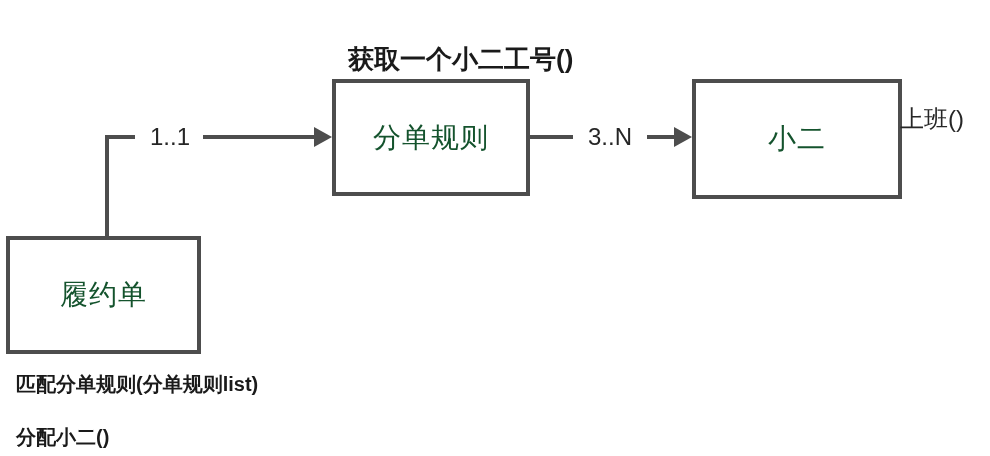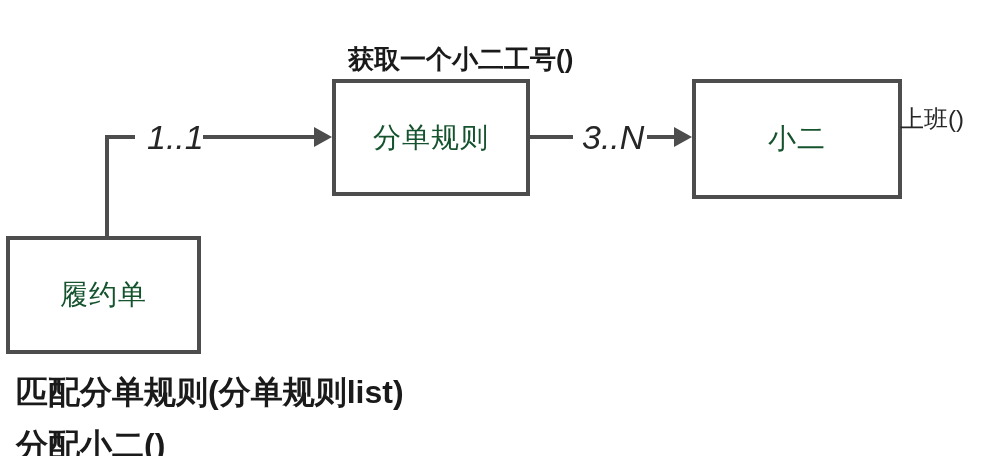--- a/index.html
+++ b/index.html
@@ -43,37 +43,36 @@
     color: #1f1f1f;
     white-space: nowrap;
   }
   .lbl-title {
     left: 348px; top: 18px;
     font-size: 26px;
     font-weight: bold;
     color: #1a1a1a;
   }
   .lbl-mult {
-    font-size: 34px;
+    font-size: 24px;
     color: #262626;
     line-height: 28px;
-    font-style: italic;
   }
   .lbl-m11 { left: 147px; top: 99px; width: 46px; text-align: center; }
   .lbl-m1n { left: 582px; top: 99px; width: 56px; text-align: center; }
   .lbl-method-side {
     left: 900px;
     font-size: 24px;
     color: #262626;
   }
   .lbl-clock-in  { top: 79px; text-align: right; }
   .lbl-clock-out { top: 124px; }
   .lbl-method-bottom {
     left: 16px;
-    font-size: 32px;
+    font-size: 20px;
     font-weight: bold;
     color: #1a1a1a;
   }
   .lbl-match  { top: 347px; }
   .lbl-assign { top: 400px; }
 </style>
 </head>
 <body>
 
 <div class="canvas">

